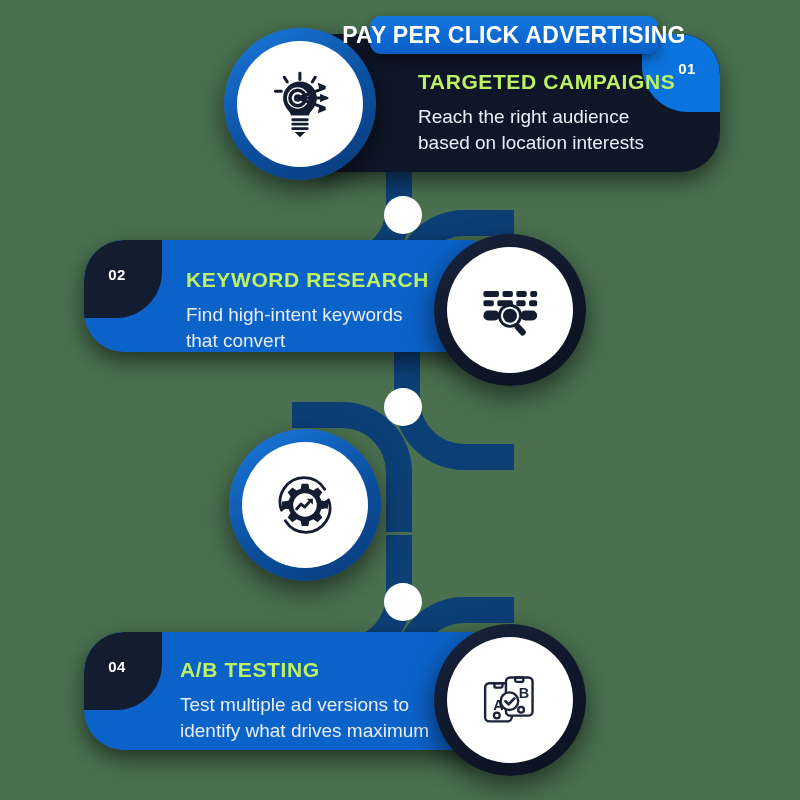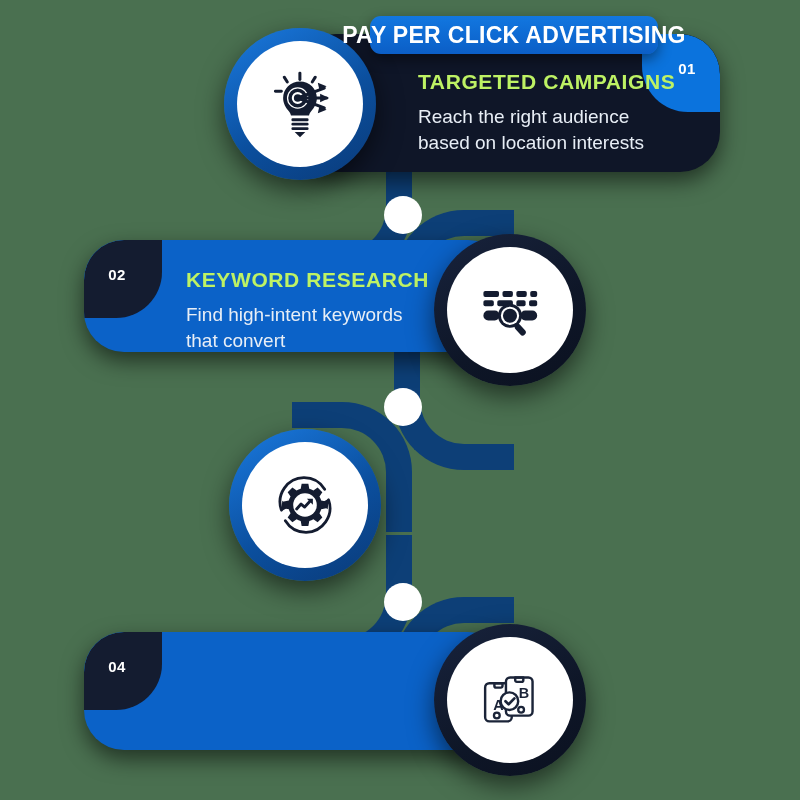--- a/index.html
+++ b/index.html
@@ -217,20 +217,25 @@
     </div>
   </div>
 
   <div class="dot" style="left:384px;top:583px;z-index:25;"></div>
 
   <div class="card blue" style="left:84px;top:632px;width:424px;height:118px;z-index:10;">
     <div class="card-inner">
       <div class="badge tl">
         <span>04</span>
       </div>
+      <div class="txt" style="left:96px;top:26px;width:280px;">
+        <div class="card-title">A/B TESTING</div>
+        <div class="card-desc">Test multiple ad versions to
+identify what drives maximum</div>
+      </div>
     </div>
   </div>
   <div class="circle-wrap ring-dark" style="left:434px;top:624px;z-index:20;">
     <div class="circle-inner">
       <svg viewBox="0 0 64 64">
         <g fill="none" stroke="#1b2438" stroke-width="2.1" stroke-linejoin="round">
           <rect x="10.5" y="17.5" width="23" height="33" rx="3.6" fill="#ffffff"></rect>
           <path d="M18.5 17.5h7v2.4a1.4 1.4 0 0 1-1.4 1.4h-4.2a1.4 1.4 0 0 1-1.4-1.4z"></path>
           <rect x="28.5" y="12.5" width="23" height="33" rx="3.6" fill="#ffffff"></rect>
           <path d="M36.5 12.5h7v2.4a1.4 1.4 0 0 1-1.4 1.4h-4.2a1.4 1.4 0 0 1-1.4-1.4z"></path>

